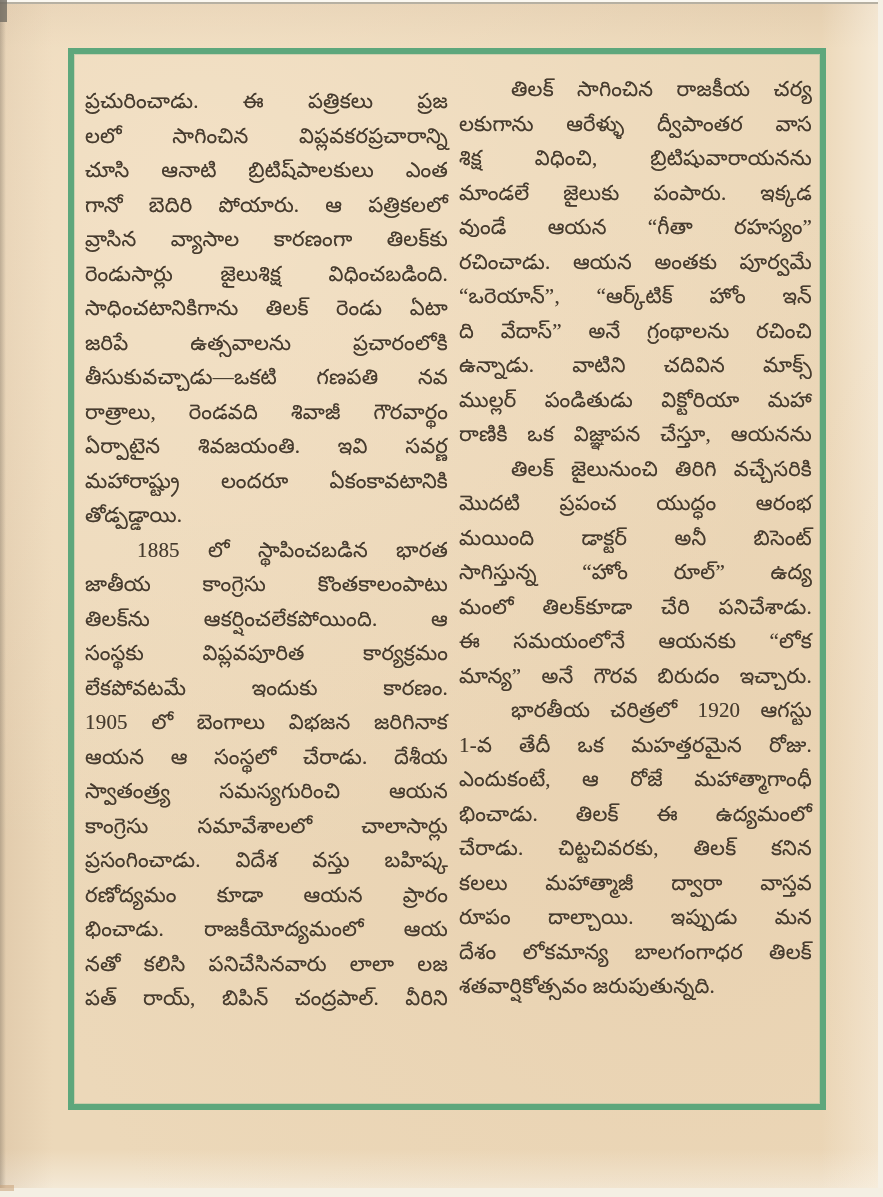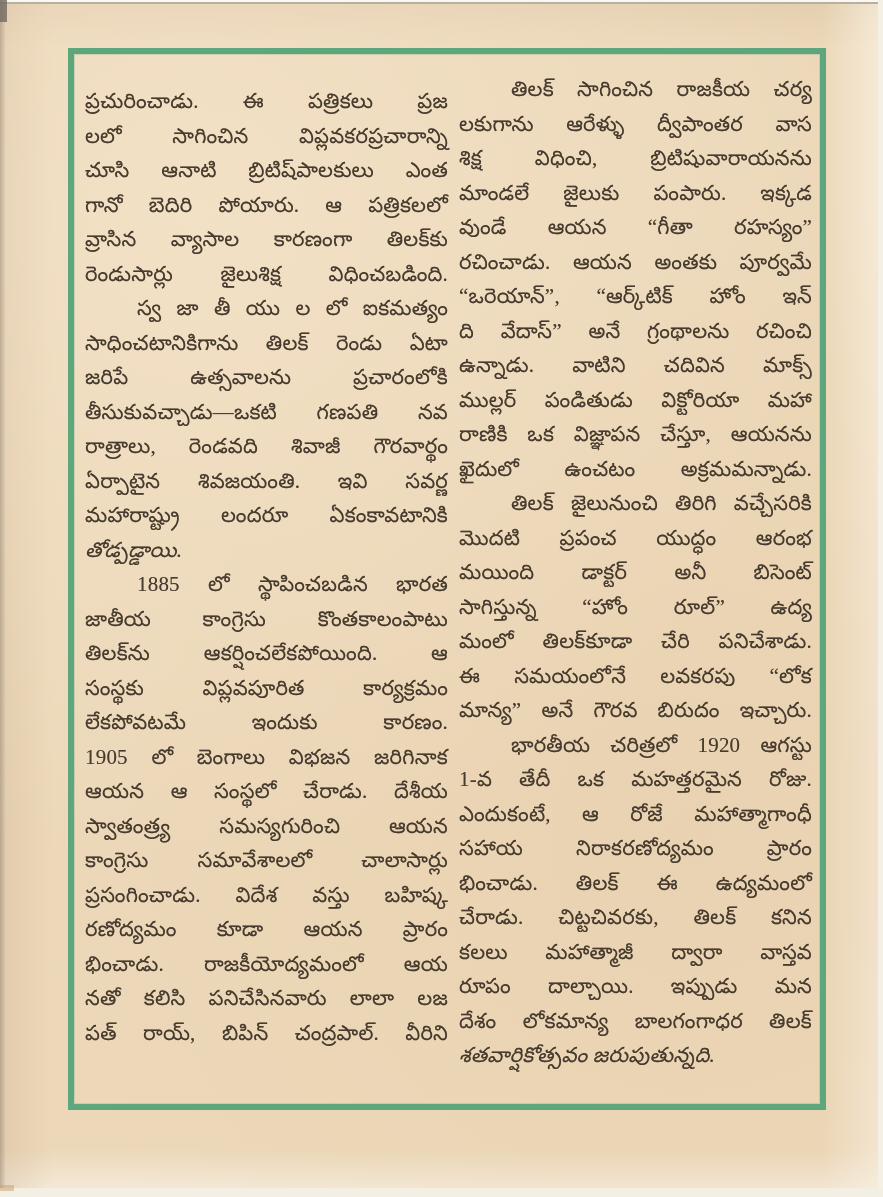--- a/index.html
+++ b/index.html
@@ -37,21 +37,21 @@
   .col-right{left:459px;top:72px;width:353px;}
   .para{margin:0;}
   .line{
     font-size:21px;line-height:34.5px;height:34.5px;
     text-align:justify;text-align-last:justify;
     letter-spacing:0.2px;
     text-shadow:0 0 0.6px rgba(70,59,46,0.45);
     white-space:nowrap0; overflow:visible;
   }
   .line.first{text-indent:52px;}
-  .line.short-last{text-align-last:left;font-style:italic;}
+  .line.short-last{text-align-last:left;}
 </style>
 </head>
 <body>
 
 <div class="scan">
   <div class="edge-top"></div>
   <div class="edge-left"></div>
   <div class="edge-right"></div>
   <div class="edge-bottom"></div>
   <div class="edge-corner-tl"></div>
@@ -62,21 +62,20 @@
   <section class="col col-left">
     <div class="para">
       <div class="line">ప్రచురించాడు. ఈ పత్రికలు ప్రజ</div>
       <div class="line">లలో సాగించిన విప్లవకరప్రచారాన్ని</div>
       <div class="line">చూసి ఆనాటి బ్రిటిష్‌పాలకులు ఎంత</div>
       <div class="line">గానో బెదిరి పోయారు. ఆ పత్రికలలో</div>
       <div class="line">వ్రాసిన వ్యాసాల కారణంగా తిలక్‌కు</div>
       <div class="line">రెండుసార్లు జైలుశిక్ష విధించబడింది.</div>
     </div>
     <div class="para">
-      <div class="line first">స్వ జా తీ యు ల లో ఐకమత్యం</div>
       <div class="line">సాధించటానికిగాను తిలక్ రెండు ఏటా</div>
       <div class="line">జరిపే ఉత్సవాలను ప్రచారంలోకి</div>
       <div class="line">తీసుకువచ్చాడు—ఒకటి గణపతి నవ</div>
       <div class="line">రాత్రాలు, రెండవది శివాజీ గౌరవార్థం</div>
       <div class="line">ఏర్పాటైన శివజయంతి. ఇవి సవర్ణ</div>
       <div class="line">మహారాష్ట్రు లందరూ ఏకంకావటానికి</div>
       <div class="line short-last">తోడ్పడ్డాయి.</div>
     </div>
     <div class="para">
       <div class="line first">1885 లో స్థాపించబడిన భారత</div>
@@ -102,36 +101,34 @@
       <div class="line">లకుగాను ఆరేళ్ళు ద్వీపాంతర వాస</div>
       <div class="line">శిక్ష విధించి, బ్రిటిషువారాయనను</div>
       <div class="line">మాండలే జైలుకు పంపారు. ఇక్కడ</div>
       <div class="line">వుండే ఆయన “గీతా రహస్యం”</div>
       <div class="line">రచించాడు. ఆయన అంతకు పూర్వమే</div>
       <div class="line">“ఒరెయాన్”, “ఆర్క్‌టిక్ హోం ఇన్</div>
       <div class="line">ది వేదాస్” అనే గ్రంథాలను రచించి</div>
       <div class="line">ఉన్నాడు. వాటిని చదివిన మాక్స్</div>
       <div class="line">ముల్లర్ పండితుడు విక్టోరియా మహా</div>
       <div class="line">రాణికి ఒక విజ్ఞాపన చేస్తూ, ఆయనను</div>
-      <div class="line">ఖైదులో ఉంచటం అక్రమమన్నాడు.</div>
     </div>
     <div class="para">
       <div class="line first">తిలక్ జైలునుంచి తిరిగి వచ్చేసరికి</div>
       <div class="line">మొదటి ప్రపంచ యుద్ధం ఆరంభ</div>
       <div class="line">మయింది డాక్టర్ అనీ బిసెంట్</div>
       <div class="line">సాగిస్తున్న “హోం రూల్” ఉద్య</div>
       <div class="line">మంలో తిలక్‌కూడా చేరి పనిచేశాడు.</div>
-      <div class="line">ఈ సమయంలోనే లవకరపు “లోక</div>
+      <div class="line">ఈ సమయంలోనే ఆయనకు “లోక</div>
       <div class="line">మాన్య” అనే గౌరవ బిరుదం ఇచ్చారు.</div>
     </div>
     <div class="para">
       <div class="line first">భారతీయ చరిత్రలో 1920 ఆగస్టు</div>
       <div class="line">1-వ తేదీ ఒక మహత్తరమైన రోజు.</div>
       <div class="line">ఎందుకంటే, ఆ రోజే మహాత్మాగాంధీ</div>
-      <div class="line">సహాయ నిరాకరణోద్యమం ప్రారం</div>
       <div class="line">భించాడు. తిలక్ ఈ ఉద్యమంలో</div>
       <div class="line">చేరాడు. చిట్టచివరకు, తిలక్ కనిన</div>
       <div class="line">కలలు మహాత్మాజీ ద్వారా వాస్తవ</div>
       <div class="line">రూపం దాల్చాయి. ఇప్పుడు మన</div>
       <div class="line">దేశం లోకమాన్య బాలగంగాధర తిలక్</div>
       <div class="line short-last">శతవార్షికోత్సవం జరుపుతున్నది.</div>
     </div>
   </section>
 </div>
 

